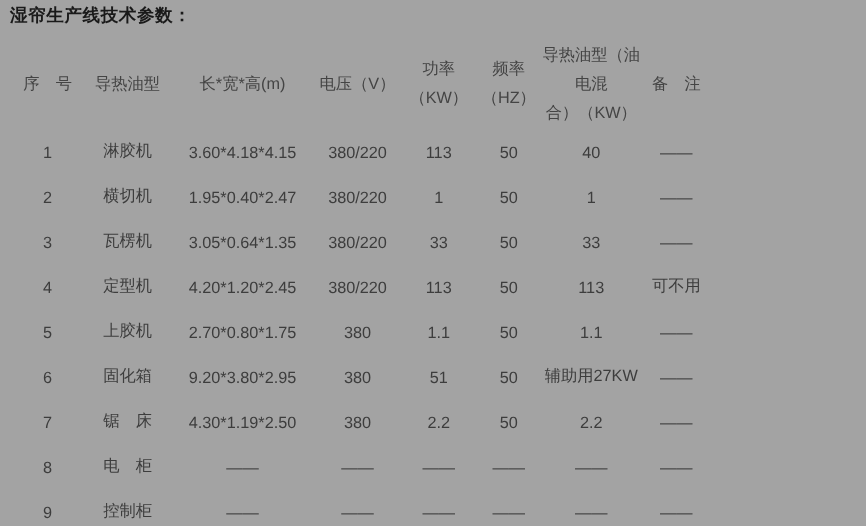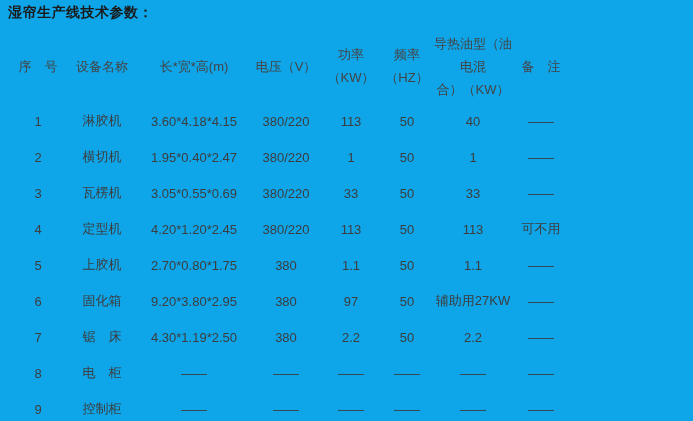--- a/index.html
+++ b/index.html
@@ -2,21 +2,21 @@
 <html><head>
 <meta charset="utf-8">
 <style>
   * { box-sizing: border-box; }
   html, body { margin: 0; padding: 0; background: #fff; }
   body { font-family: "Liberation Sans", "DejaVu Sans", sans-serif; }
   .page {
     position: relative;
     width: 693px;
     height: 421px;
-    background: #0ea5e9;
+    background: #a3a3a3;
     overflow: hidden;
   }
   .doc-title {
     margin: 4px 0 0 8px;
     font-size: 14px;
     font-weight: bold;
     color: #1a1a1a;
     letter-spacing: 0.5px;
   }
   table.params {
@@ -60,21 +60,21 @@
         <col style="width:112px">
         <col style="width:72px">
       <col style="width:58px">
         <col style="width:54px">
         <col style="width:78px">
         <col style="width:58px">
     </colgroup>
     <thead>
       <tr>
         <th>序　号</th>
-        <th>设备名称</th>
+        <th>导热油型</th>
         <th>长*宽*高(m)</th>
         <th>电压（V）</th>
         <th>功率
 （KW）</th>
         <th>频率
 （HZ）</th>
         <th>导热油型（油
 电混
 合）（KW）</th>
         <th>备　注</th>
@@ -97,21 +97,21 @@
         <td>1.95*0.40*2.47</td>
         <td>380/220</td>
         <td>1</td>
         <td>50</td>
         <td>1</td>
         <td>——</td>
       </tr>
       <tr>
         <td>3</td>
         <td>瓦楞机</td>
-        <td>3.05*0.55*0.69</td>
+        <td>3.05*0.64*1.35</td>
         <td>380/220</td>
         <td>33</td>
         <td>50</td>
         <td>33</td>
         <td>——</td>
       </tr>
       <tr>
         <td>4</td>
         <td>定型机</td>
         <td>4.20*1.20*2.45</td>
@@ -129,21 +129,21 @@
         <td>1.1</td>
         <td>50</td>
         <td>1.1</td>
         <td>——</td>
       </tr>
       <tr>
         <td>6</td>
         <td>固化箱</td>
         <td>9.20*3.80*2.95</td>
         <td>380</td>
-        <td>97</td>
+        <td>51</td>
         <td>50</td>
         <td>辅助用27KW</td>
         <td>——</td>
       </tr>
       <tr>
         <td>7</td>
         <td>锯　床</td>
         <td>4.30*1.19*2.50</td>
         <td>380</td>
         <td>2.2</td>

